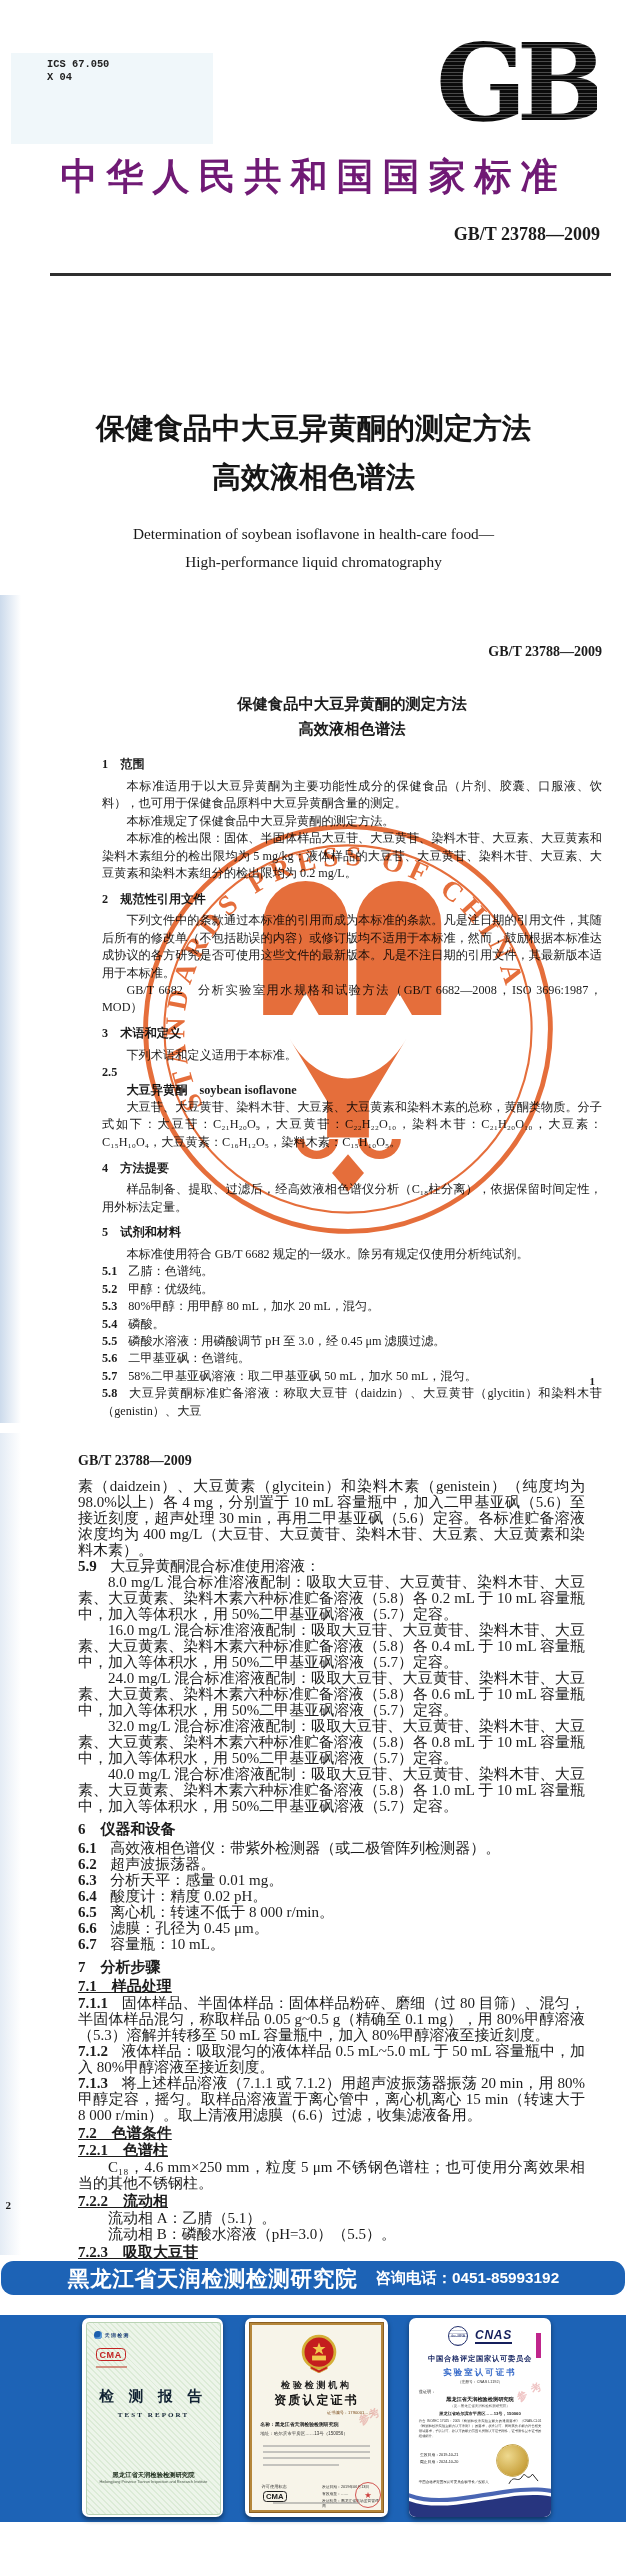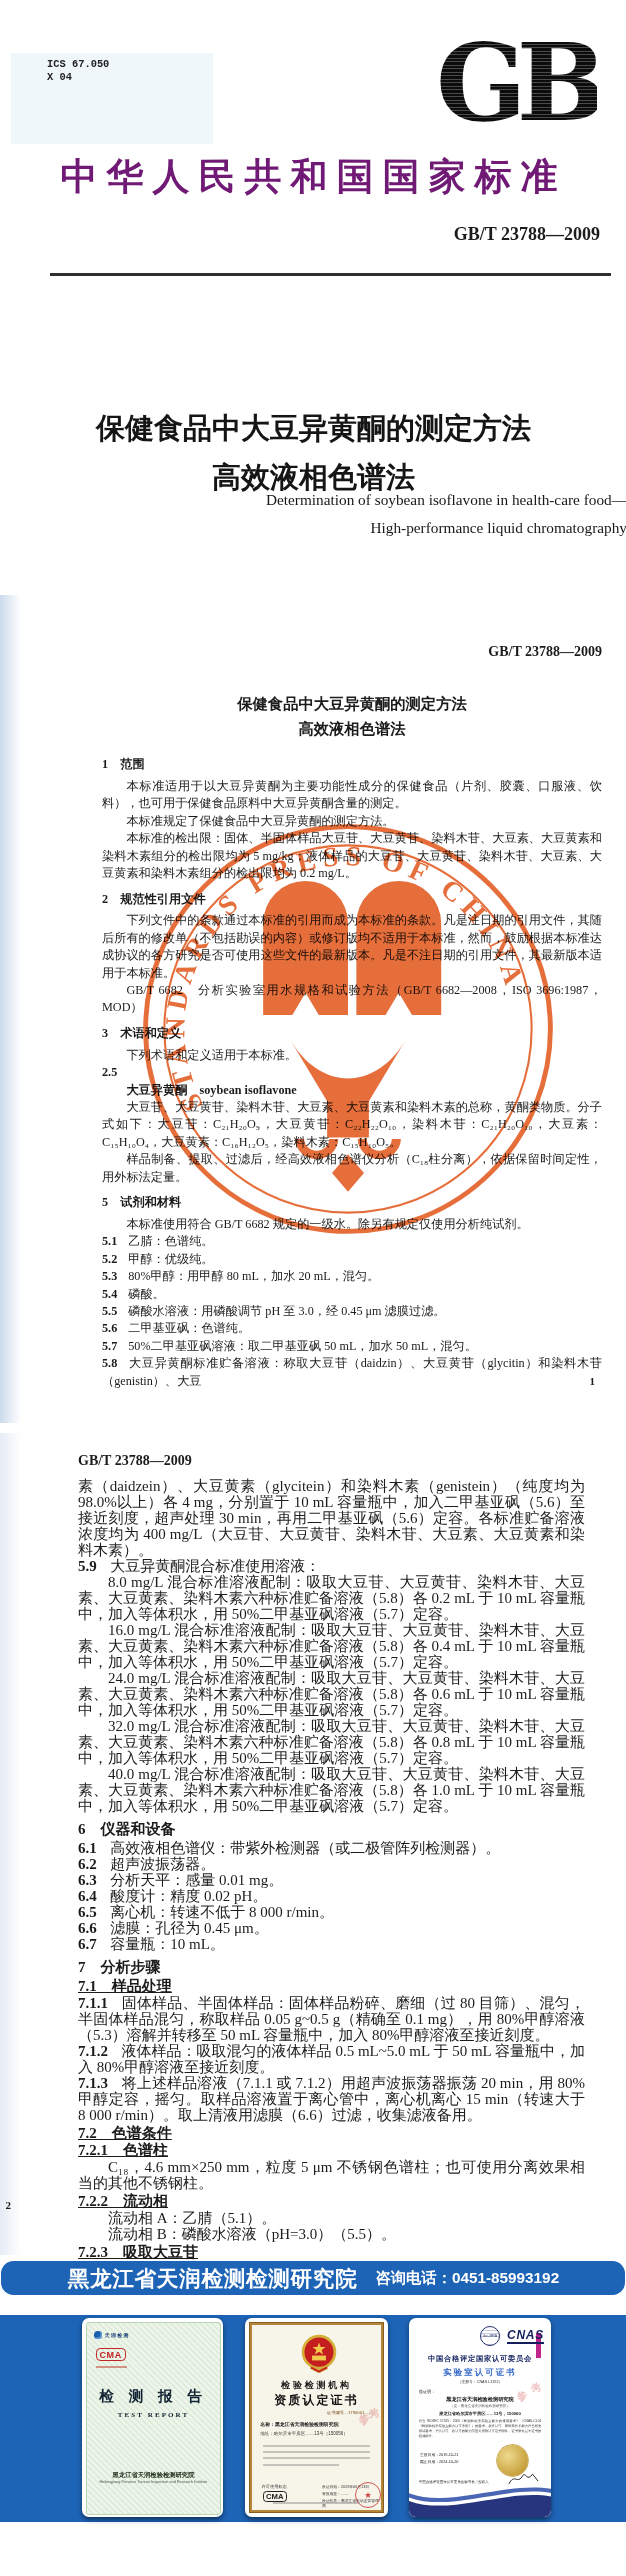--- a/index.html
+++ b/index.html
@@ -14,21 +14,21 @@
   .gb-logo{left:436px;top:26.5px;font-size:106px;line-height:111px;font-weight:900;
        font-family:"DejaVu Serif",serif;letter-spacing:-9.7px;
        background:repeating-linear-gradient(0deg,#0c0c0c 0 2.1px,#4a4a4a 2.1px 3.5px);
        -webkit-background-clip:text;background-clip:text;color:transparent;}
   .nat-heading{left:0;top:152px;width:627px;text-align:center;font-size:37px;
        font-weight:bold;letter-spacing:9px;color:#701a75;}
   .cover-code{left:0;top:224px;width:600px;text-align:right;font-size:18px;font-weight:bold;}
   .cover-rule{left:50px;top:273px;width:561px;height:2.8px;background:#2e2e2e;}
   .cover-title{left:0;top:404px;width:627px;text-align:center;font-size:29px;
        font-weight:bold;line-height:49px;color:#151515;}
-  .cover-title-en{left:0;top:486px;width:627px;text-align:right;font-size:15.3px;
+  .cover-title-en{left:0;top:520px;width:627px;text-align:center;font-size:15.3px;
        line-height:28px;color:#181818;}
 
   
   .sheet{left:0;width:627px;background:transparent;}
   .sheet .edge{position:absolute;left:0;top:0;bottom:0;width:21px;
        background:linear-gradient(to right,#c3d4e8,rgba(255,255,255,0));opacity:.85;}
   #page1{top:595px;height:828px;padding:49px 25px 0 102px;box-sizing:border-box;}
   #page2{top:1433px;height:822px;padding:19.5px 42px 0 78px;box-sizing:border-box;}
   .hdr-right{text-align:right;font-size:14px;font-weight:bold;}
   .hdr-left{text-align:left;font-size:14px;font-weight:bold;}
@@ -100,21 +100,21 @@
   .m-issue{position:absolute;left:70px;font-size:3.8px;color:#333;}
   .m-seal{position:absolute;left:103px;top:157px;width:24px;height:24px;border-radius:50%;
       border:1.4px solid rgba(197,32,32,.75);color:rgba(197,32,32,.85);display:flex;
       align-items:center;justify-content:center;font-size:8.4px;}
   .m-foot{position:absolute;left:21px;right:21px;bottom:5.6px;height:2.1px;background:#8d8d8d;opacity:.5;}
   .m-water{position:absolute;right:1.4px;top:84px;font-size:11px;color:rgba(205,70,70,.30);
       transform:rotate(-28deg);font-weight:bold;}
 
   .cert-r .r-in{position:relative;width:100%;height:100%;}
   .r-logos{position:absolute;left:0;top:8.4px;width:100%;display:flex;align-items:center;
-      justify-content:center;gap:7px;padding-left:32px;}
+      justify-content:center;gap:7px;}
   .ilac{width:18px;height:18px;border-radius:50%;border:1px solid #23306e;color:#23306e;
       font-size:3.5px;display:flex;align-items:center;justify-content:center;
       background:repeating-linear-gradient(0deg,rgba(35,48,110,.25) 0 0.7px,rgba(0,0,0,0) 0.7px 2.8px);}
   .cnas{font-size:12px;font-weight:bold;font-style:italic;color:#151f5c;letter-spacing:0.7px;
       border-bottom:2.1px solid #151f5c;line-height:14px;}
   .r-committee{position:absolute;left:0;top:36px;width:100%;text-align:center;
       font-size:7.3px;font-weight:bold;color:#1c2a66;letter-spacing:0.7px;}
   .r-title{position:absolute;left:0;top:49px;width:100%;text-align:center;
       font-size:8.4px;font-weight:bold;color:#3468c8;letter-spacing:2.1px;}
   .r-reg{position:absolute;left:0;top:61px;width:100%;text-align:center;font-size:3.8px;color:#333;}
@@ -203,20 +203,23 @@
       </div>
       <div class="blk blk-c">
         <span class="blk-num">2.5</span>
       </div>
       <div class="blk blk-b">
         <span class="blk-text">大豆异黄酮　soybean isoflavone</span>
       </div>
       <div class="blk blk-p">
         <span class="blk-text">大豆苷、大豆黄苷、染料木苷、大豆素、大豆黄素和染料木素的总称，黄酮类物质。分子式如下：大豆苷：C₂₁H₂₀O₉，大豆黄苷：C₂₂H₂₂O₁₀，染料木苷：C₂₁H₂₀O₁₀，大豆素：C₁₅H₁₀O₄，大豆黄素：C₁₆H₁₂O₅，染料木素：C₁₅H₁₀O₅。</span>
       </div>
+      <div class="blk blk-h">
+        <span class="blk-text">4　方法提要</span>
+      </div>
       <div class="blk blk-p">
         <span class="blk-text">样品制备、提取、过滤后，经高效液相色谱仪分析（C₁₈柱分离），依据保留时间定性，用外标法定量。</span>
       </div>
       <div class="blk blk-h">
         <span class="blk-text">5　试剂和材料</span>
       </div>
       <div class="blk blk-p">
         <span class="blk-text">本标准使用符合 GB/T 6682 规定的一级水。除另有规定仅使用分析纯试剂。</span>
       </div>
       <div class="blk blk-c">
@@ -231,21 +234,21 @@
       <div class="blk blk-c">
         <span class="blk-num">5.4</span><span class="blk-text">磷酸。</span>
       </div>
       <div class="blk blk-c">
         <span class="blk-num">5.5</span><span class="blk-text">磷酸水溶液：用磷酸调节 pH 至 3.0，经 0.45 μm 滤膜过滤。</span>
       </div>
       <div class="blk blk-c">
         <span class="blk-num">5.6</span><span class="blk-text">二甲基亚砜：色谱纯。</span>
       </div>
       <div class="blk blk-c">
-        <span class="blk-num">5.7</span><span class="blk-text">50%二甲基亚砜溶液：取二甲基亚砜 50 mL，加水 50 mL，混匀。</span>
+        <span class="blk-num">5.7</span><span class="blk-text">58%二甲基亚砜溶液：取二甲基亚砜 50 mL，加水 50 mL，混匀。</span>
       </div>
       <div class="blk blk-c">
         <span class="blk-num">5.8</span><span class="blk-text">大豆异黄酮标准贮备溶液：称取大豆苷（daidzin）、大豆黄苷（glycitin）和染料木苷（genistin）、大豆</span>
       </div>
     </div>
   <div class="abs pagenum" style="right:32px;top:780px;">1</div>
 </div>
 
 <svg class="abs stamp" viewBox="0 0 624 624">
   <g fill="none" stroke="#e25a20">

